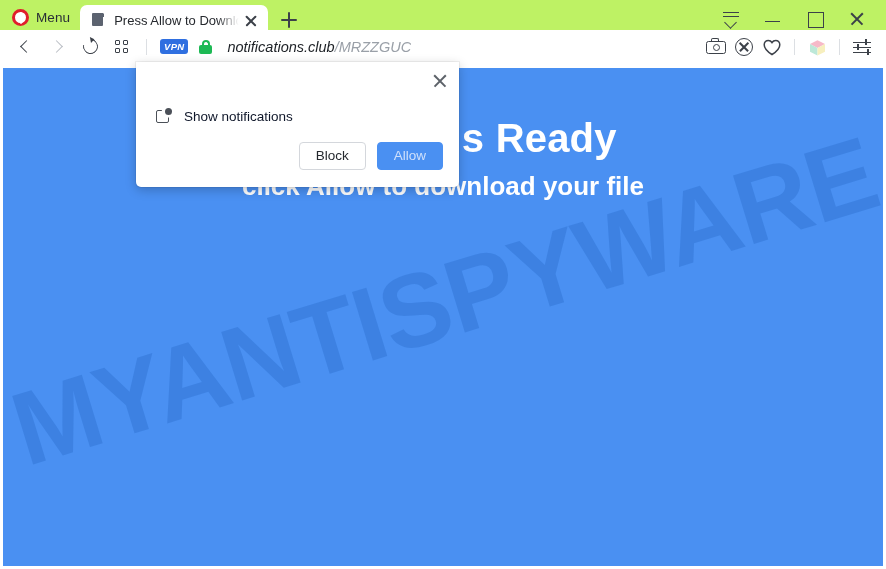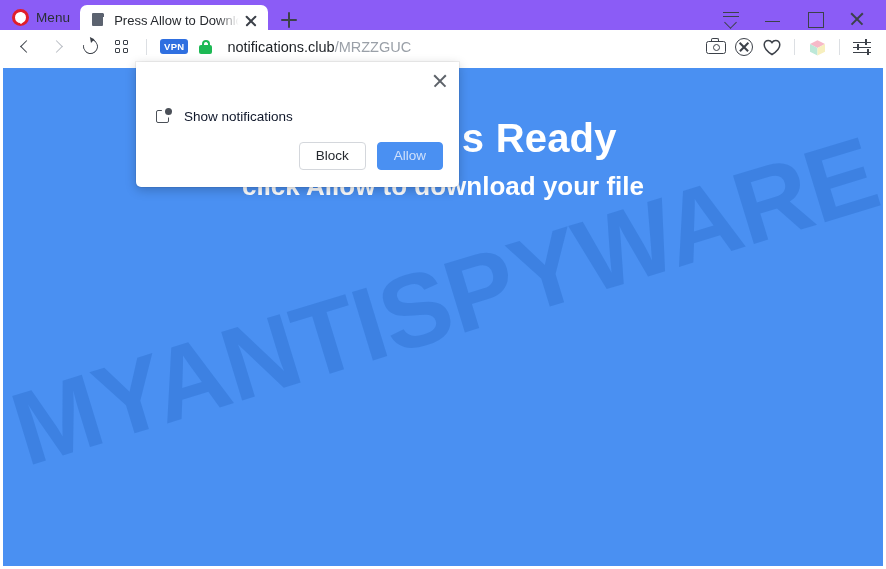--- a/index.html
+++ b/index.html
@@ -7,21 +7,21 @@
     width: 886px; height: 569px;
     overflow: hidden;
     font-family: "Liberation Sans", sans-serif;
     background: #ffffff;
   }
 
   
   .tabstrip {
     position: absolute; top: 0; left: 0;
     width: 886px; height: 35px;
-    background: #8b5cf6;
+    background: #bef264;
     display: flex; align-items: flex-end;
   }
   .menu-btn {
     display: flex; align-items: center; gap: 7px;
     height: 35px; padding: 0 10px 0 12px;
     cursor: default;
   }
   .opera-logo {
     width: 17px; height: 17px;
     border-radius: 50%;
@@ -122,20 +122,21 @@
   .wc-close::before { transform: rotate(45deg); }
   .wc-close::after  { transform: rotate(-45deg); }
 
   
   .toolbar {
     position: absolute; top: 30px; left: 0;
     width: 886px; height: 33px;
     background: #ffffff;
     display: flex; align-items: center;
     padding: 0 10px;
+    font-style: italic;
   }
   .navbtn { width: 32px; height: 28px; position: relative; flex: 0 0 32px; }
   .chev-l, .chev-r {
     position: absolute; top: 9px; width: 9px; height: 9px;
   }
   .chev-l { left: 12px; border-left: 1.6px solid #3c4149; border-bottom: 1.6px solid #3c4149; transform: rotate(45deg); }
   .chev-r { left: 10px; border-right: 1.6px solid #b9bdc4; border-top: 1.6px solid #b9bdc4; transform: rotate(45deg); }
   .reload {
     position: absolute; left: 9px; top: 6px;
     width: 15px; height: 15px; border-radius: 50%;

